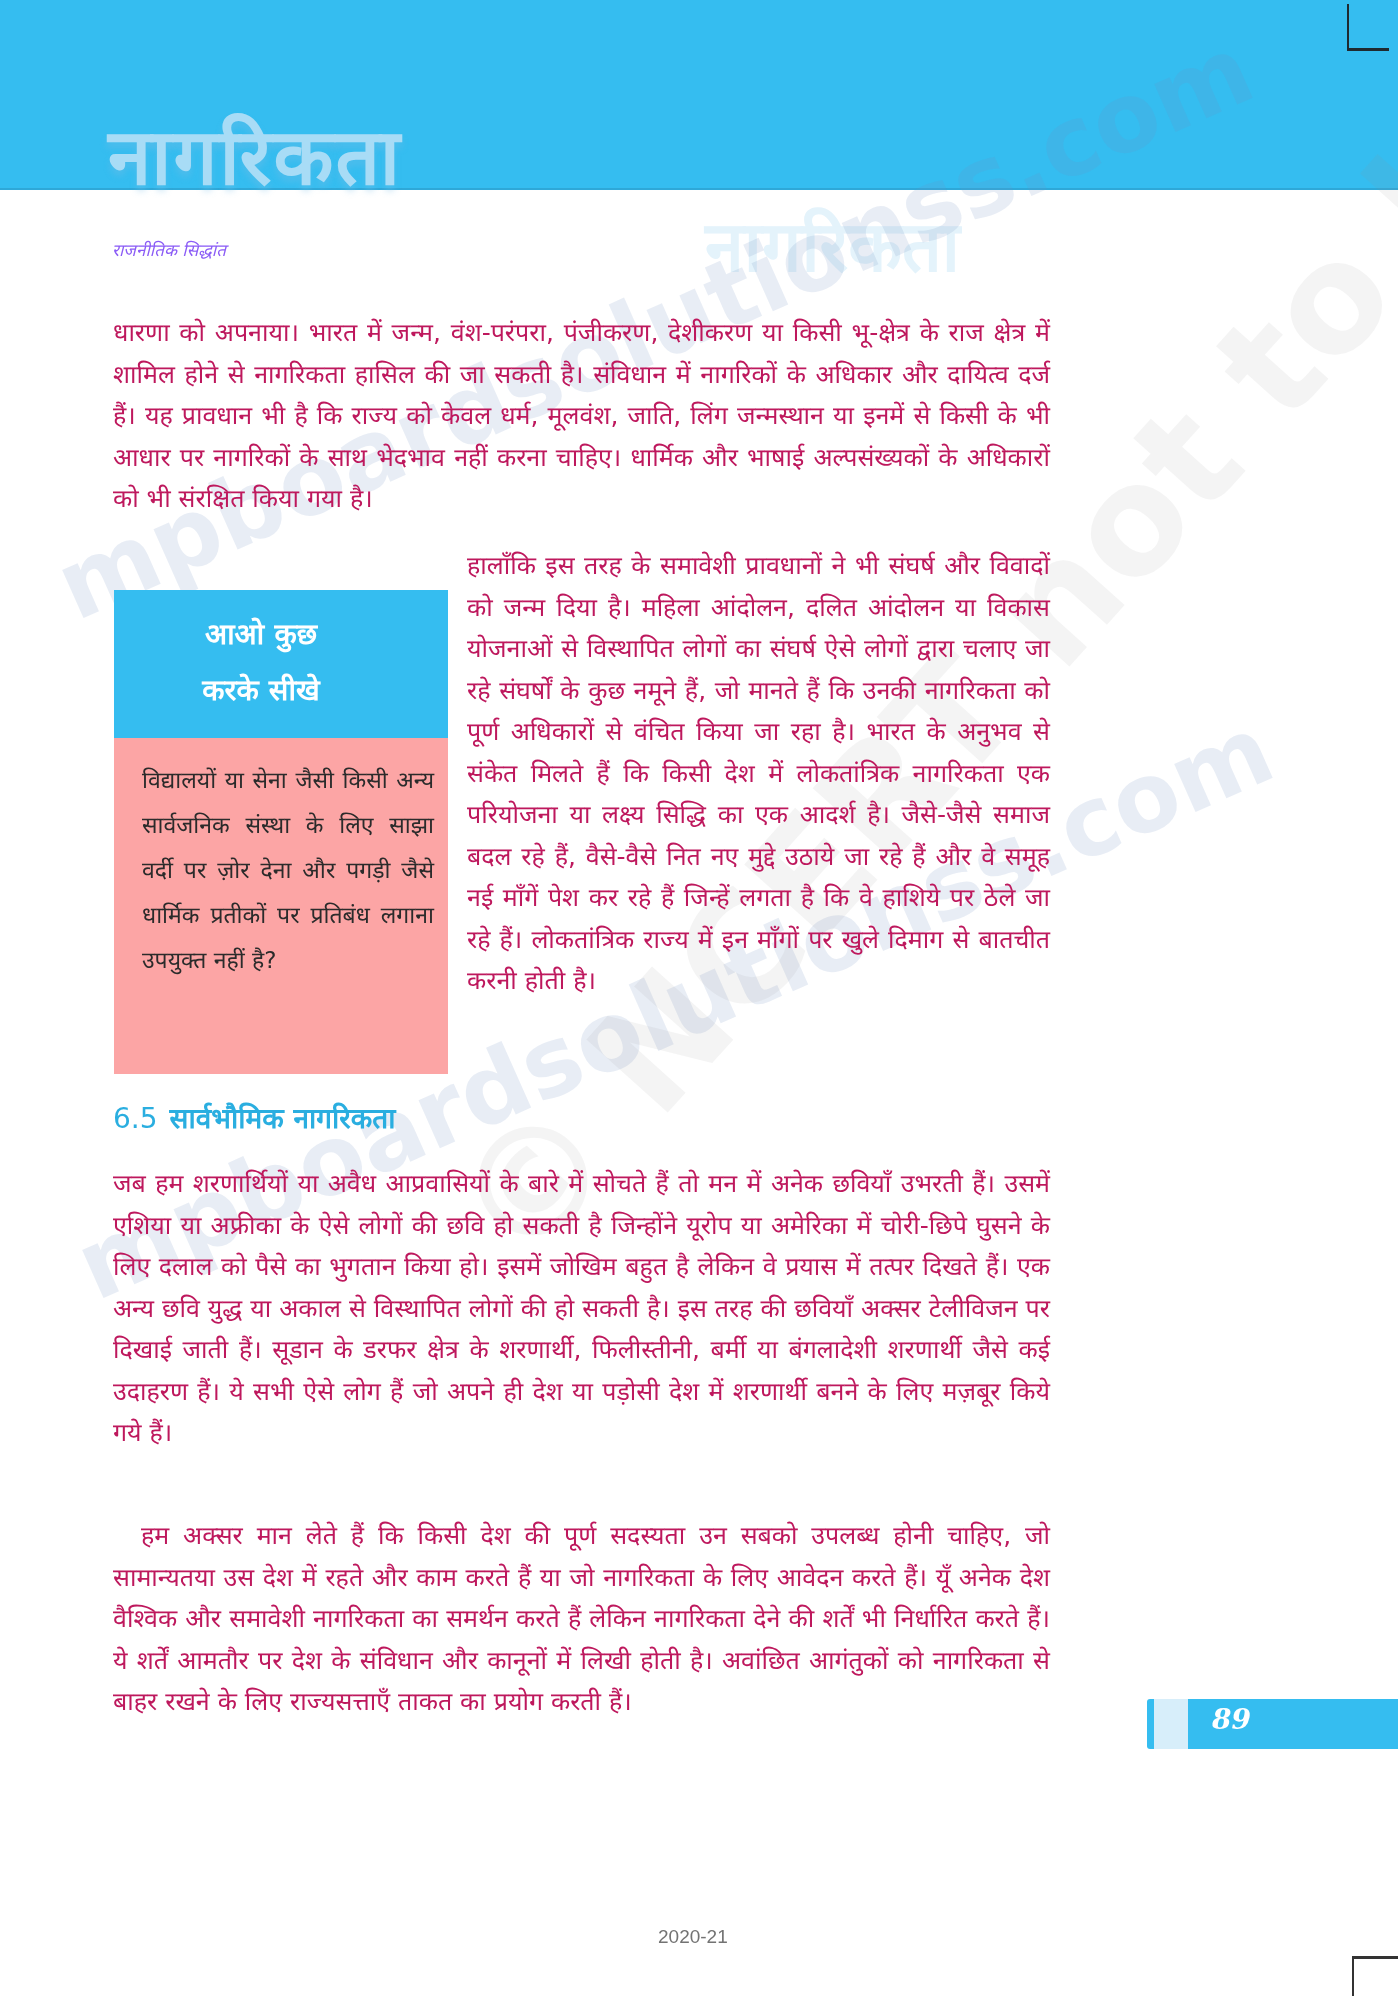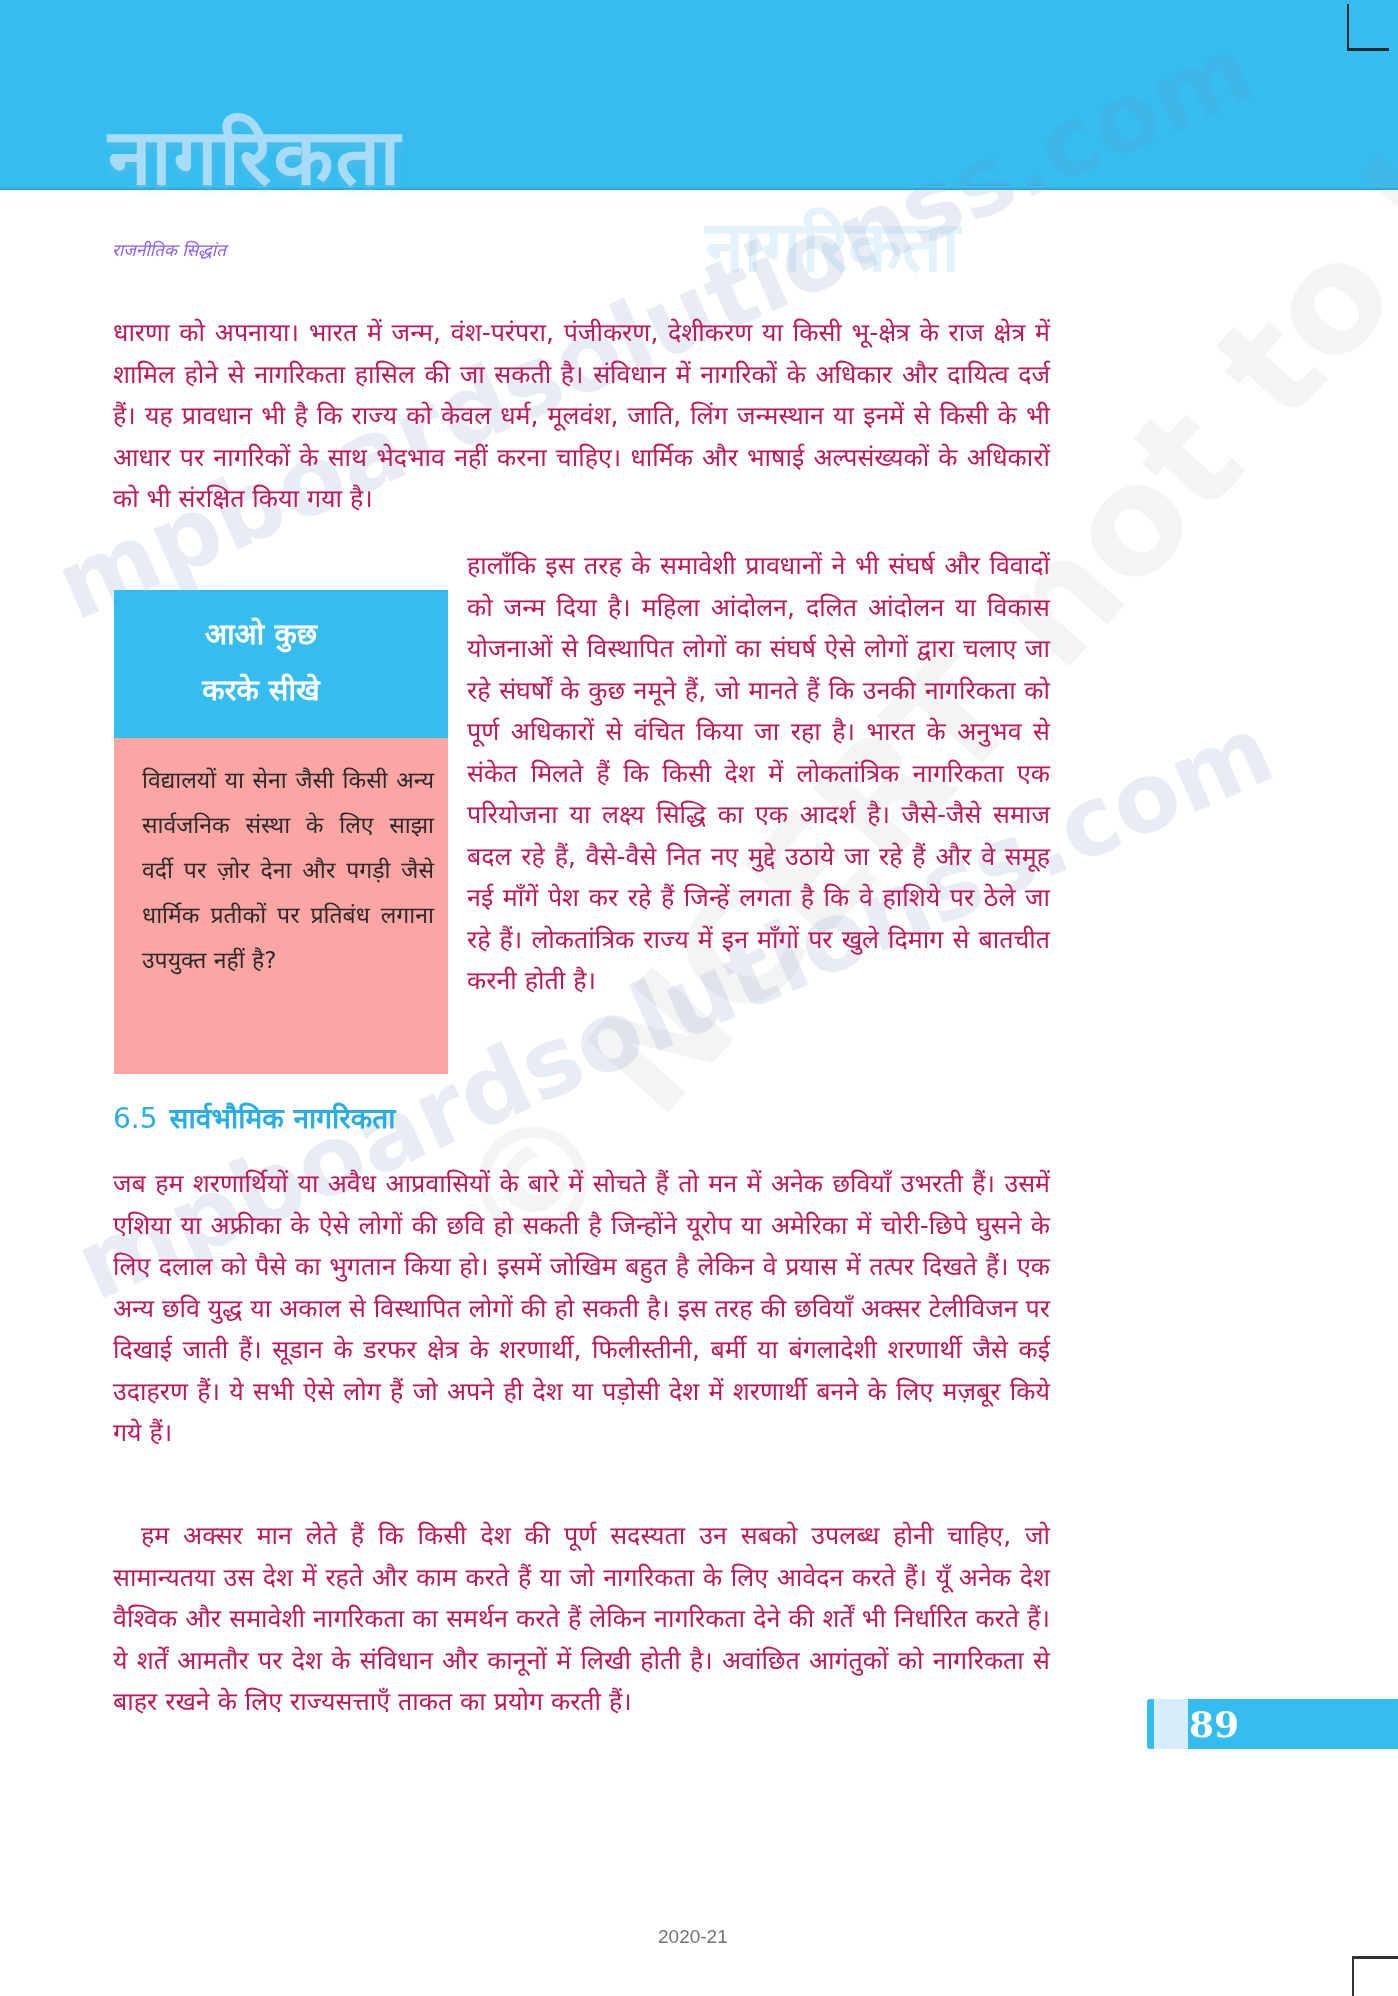--- a/index.html
+++ b/index.html
@@ -75,22 +75,22 @@
   }
   .section-num { margin-right: 12px; font-weight: normal; }
 
   .page-tab {
     position: absolute; left: 1147px; top: 1699px; width: 251px; height: 50px;
   }
   .page-tab .edge { position: absolute; left: 0; top: 0; width: 7px; height: 50px; background: #35bdf0; border-radius: 3px 0 0 3px; }
   .page-tab .light { position: absolute; left: 7px; top: 0; width: 34px; height: 50px; background: #d7eefa; }
   .page-tab .fill { position: absolute; left: 41px; top: 0; right: 0; height: 50px; background: #35bdf0; }
   .page-num {
-    position: absolute; left: 42px; top: 4px; font-size: 36px; font-weight: bold;
-    color: #ffffff; font-family: "DejaVu Serif", serif;
+    position: absolute; left: 65px; top: 4px; font-size: 28px; font-weight: bold;
+    color: #ffffff; font-family: "DejaVu Serif", serif; font-style: italic;
   }
   .footer-year {
     position: absolute; left: 658px; top: 1926px;
     font-family: "Liberation Sans", sans-serif; font-size: 19px; color: #737373;
   }
 </style>
 </head>
 <body>
 
 <div class="top-band"></div>

